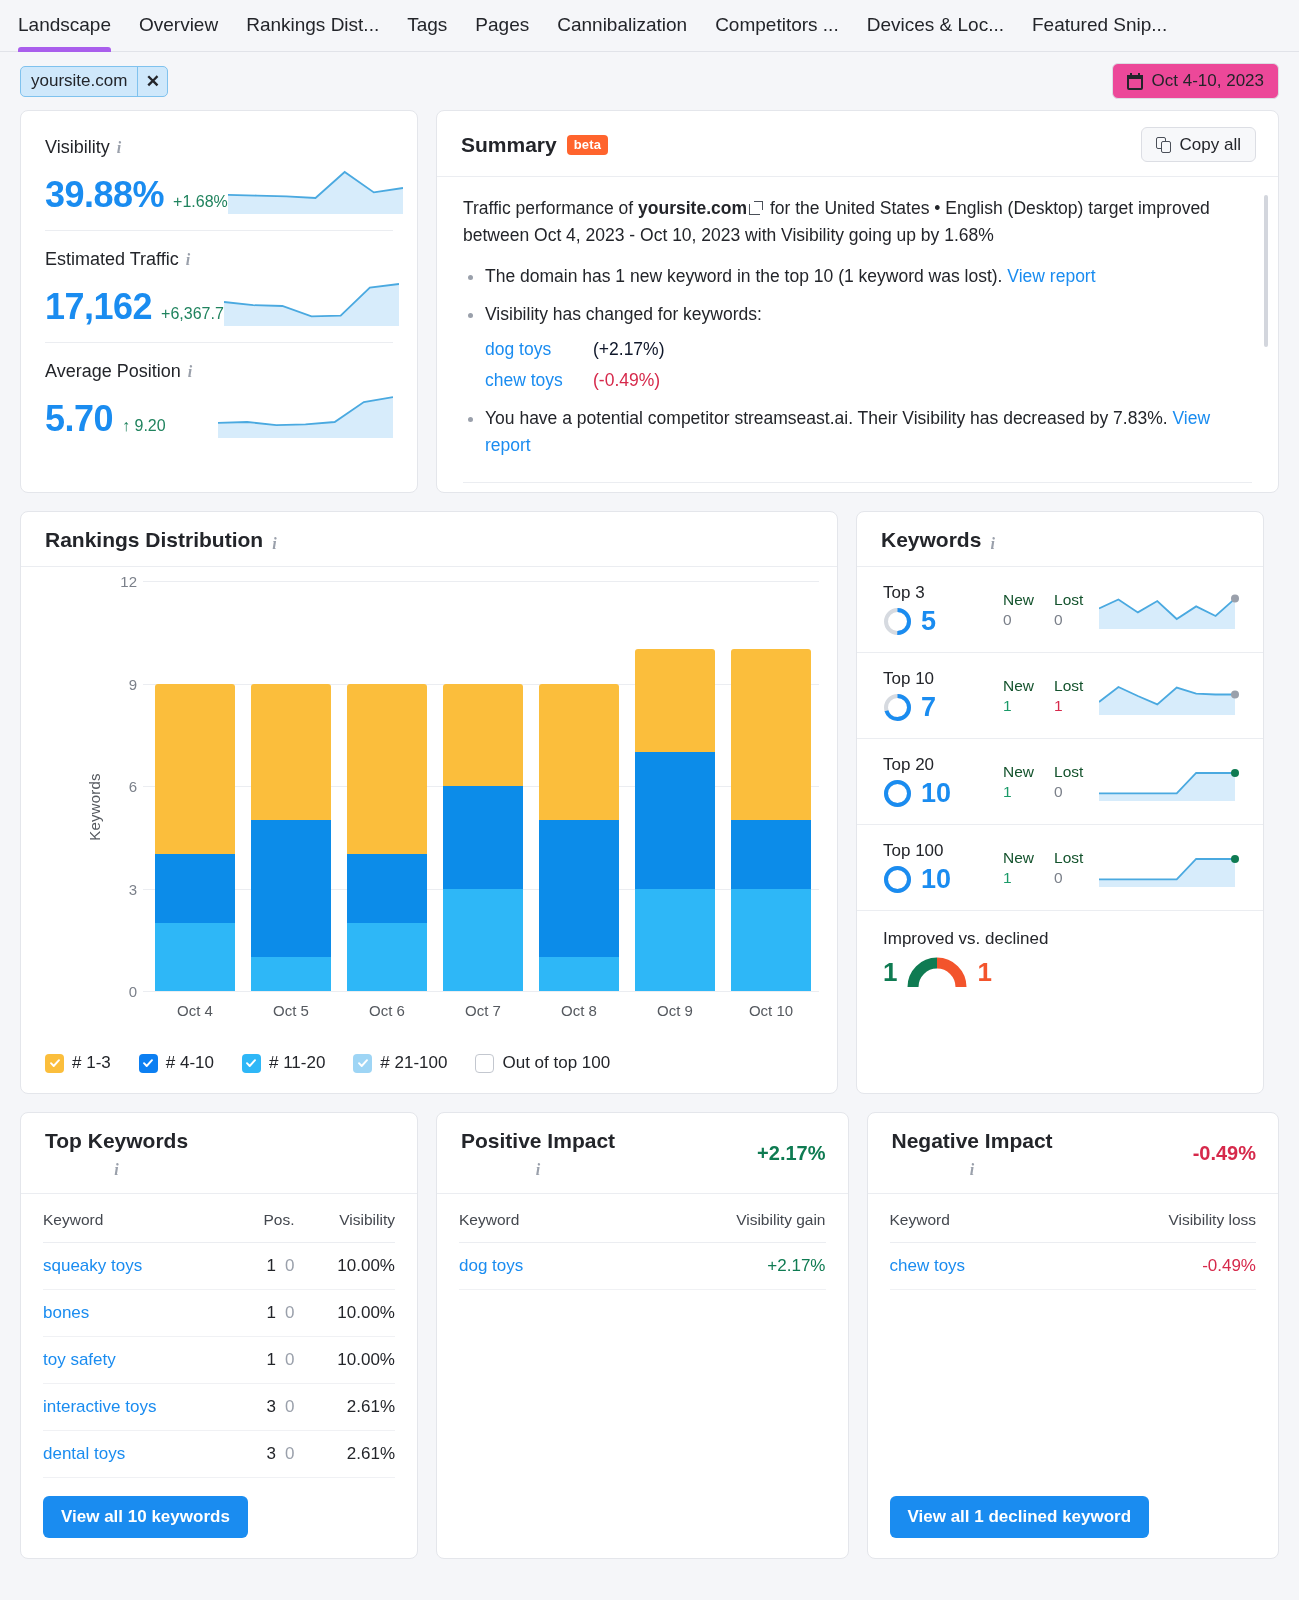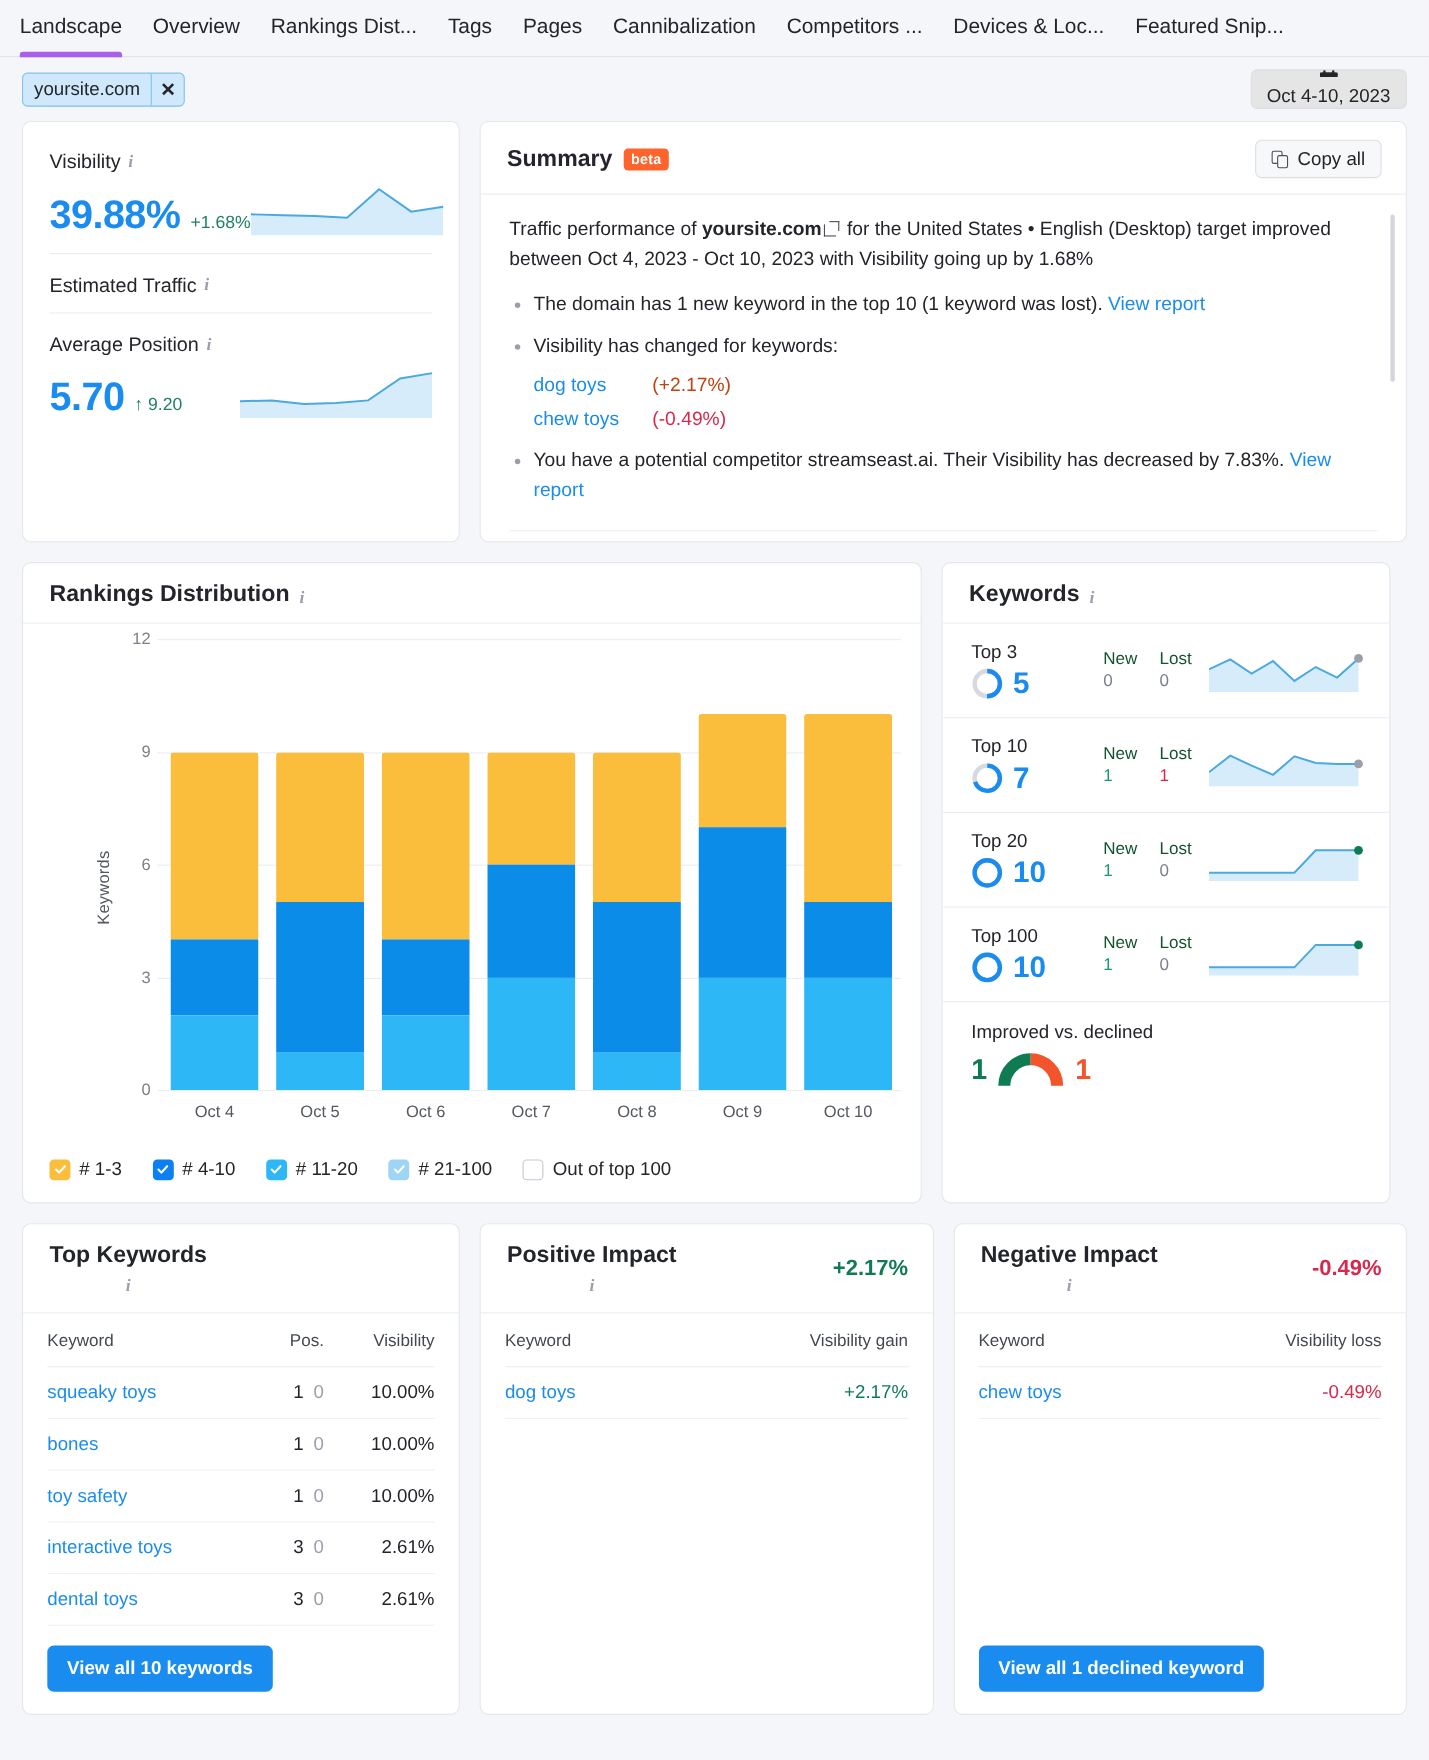--- a/index.html
+++ b/index.html
@@ -64,27 +64,26 @@
   .sitechip .xbtn {
     border-left:1px solid #7fc2ee;
     width:30px;
     display:flex; align-items:center; justify-content:center;
     font-size:17px; font-weight:bold; color:#23252a;
     cursor:pointer;
   }
   .datebtn {
     display:inline-flex; align-items:center; gap:9px;
     border:1px solid #dcdee4;
-    background:#e5e5e5;
+    background:#ec4899;
     border-radius:6px;
     height:36px;
     padding:0 14px;
     font-size:17px;
     cursor:pointer;
-    flex-direction:column;
   }
   .cal-ico { width:16px; height:17px; position:relative; display:inline-block; }
   .cal-ico i {
     position:absolute; left:0; right:0; top:2px; bottom:0;
     border:2px solid #23252a; border-radius:2px;
   }
   .cal-ico b {
     position:absolute; left:0; right:0; top:2px; height:4px; background:#23252a;
   }
   .cal-ico u {
@@ -140,21 +139,21 @@
   .ext-ico { display:inline-block; width:14px; height:14px; position:relative; vertical-align:-1px; margin:0 2px; }
   .ext-ico i { position:absolute; left:0; bottom:0; width:11px; height:11px; border:1.6px solid #4a4f58; border-top:none; border-right:none; }
   .ext-ico b { position:absolute; right:0; top:0; width:9px; height:9px; border-top:1.6px solid #4a4f58; border-right:1.6px solid #4a4f58; }
   ul.sum-list { margin:14px 0 0 4px; padding-left:18px; }
   ul.sum-list li { margin-bottom:11px; color:#23252a; }
   ul.sum-list li::marker { color:#9aa0ab; }
   a.lnk { color:#1a8cf0; text-decoration:none; cursor:pointer; }
   .kwgrid { margin-top:7px; }
   .kwgrid div { display:flex; align-items:baseline; margin-bottom:4px; }
   .kwgrid .kw { color:#1a8cf0; width:108px; }
-  .kwgrid .up { color:#c2410c; }
+  .kwgrid .up { color:#0f172a; }
   .kwgrid .dn { color:#d6294b; }
   .sum-scroll {
     position:absolute; right:10px; top:18px; width:4px; height:152px;
     background:#d3d6dd; border-radius:3px; cursor:pointer;
   }
   .sum-foot { border-top:1px solid #ebedf1; height:10px; margin:0 26px; }
 
   
   .chartcard { width:818px; }
   .cardhead {
@@ -289,20 +288,30 @@
                 <path d="M0,50 L0,30.8 L29.166666666666668,31.6 L58.333333333333336,32.4 L87.5,34 L116.66666666666667,8 L145.83333333333334,28.4 L175,24 L175,50 Z" fill="#d7ecfb"></path>
                 <path d="M0,30.8 L29.166666666666668,31.6 L58.333333333333336,32.4 L87.5,34 L116.66666666666667,8 L145.83333333333334,28.4 L175,24 " fill="none" stroke="#4aa9e0" stroke-width="1.8"></path>
               </svg></div>
           </div>
         </div>
         <div class="metric">
           <div class="mlabel">
             <span>Estimated Traffic</span>
             <span class="info">i</span>
           </div>
+          <div class="mbody">
+            <div class="mleft">
+              <span class="mval">17,162</span>
+              <span class="mdelta">+6,367.7</span>
+            </div>
+            <div class="spark"><svg width="175" height="50" viewBox="0 0 175 50">
+                <path d="M0,50 L0,26 L29.166666666666668,29.2 L58.333333333333336,30 L87.5,40.4 L116.66666666666667,39.6 L145.83333333333334,11.600000000000001 L175,8 L175,50 Z" fill="#d7ecfb"></path>
+                <path d="M0,26 L29.166666666666668,29.2 L58.333333333333336,30 L87.5,40.4 L116.66666666666667,39.6 L145.83333333333334,11.600000000000001 L175,8 " fill="none" stroke="#4aa9e0" stroke-width="1.8"></path>
+              </svg></div>
+          </div>
         </div>
         <div class="metric">
           <div class="mlabel">
             <span>Average Position</span>
             <span class="info">i</span>
           </div>
           <div class="mbody">
             <div class="mleft">
               <span class="mval">5.70</span>
               <span class="mdelta">↑ 9.20</span>

